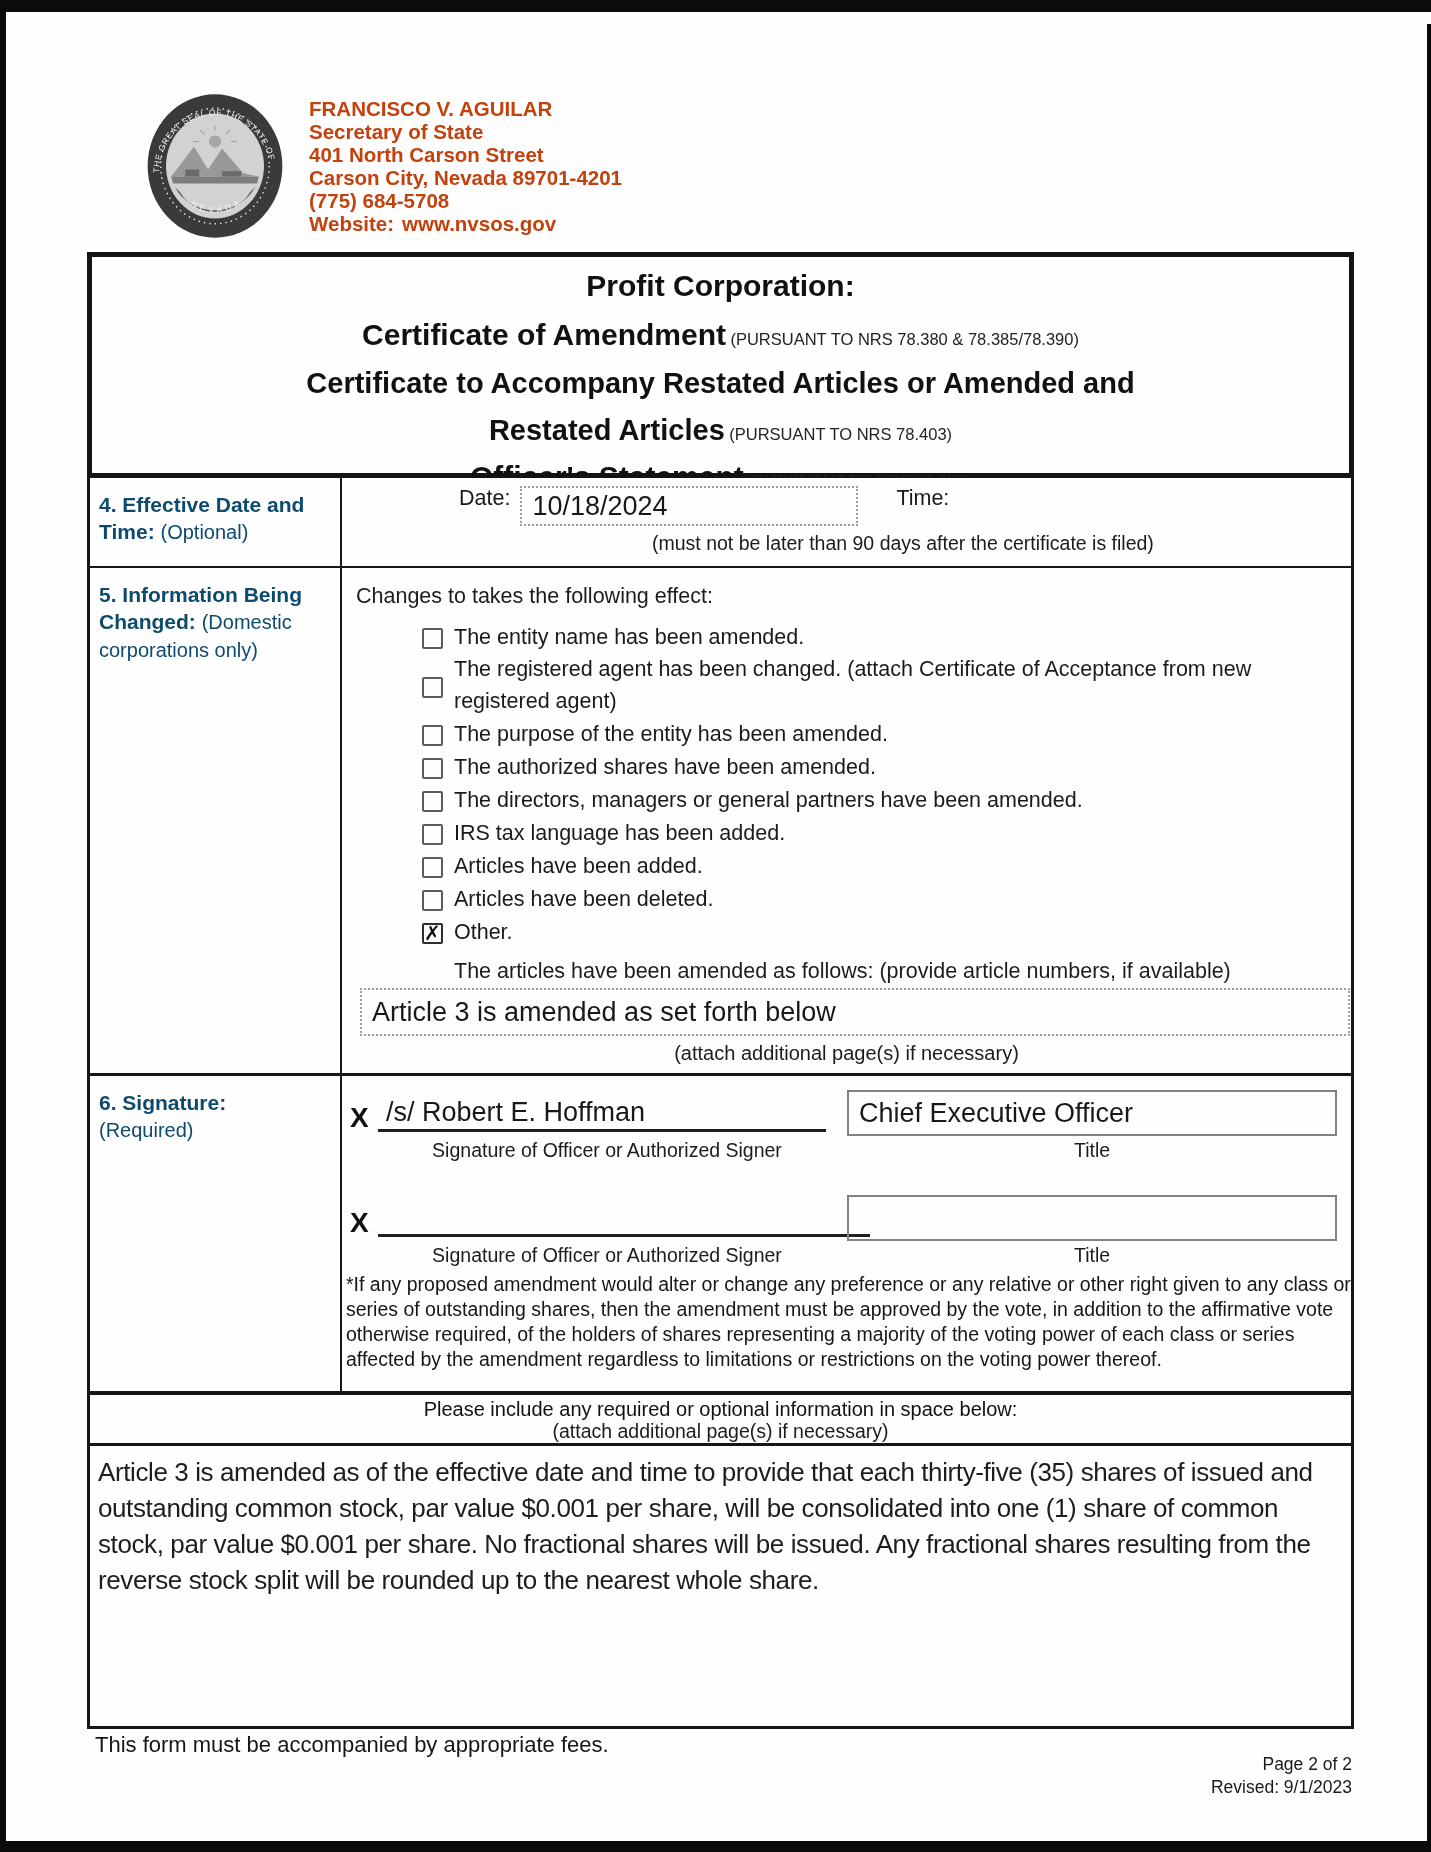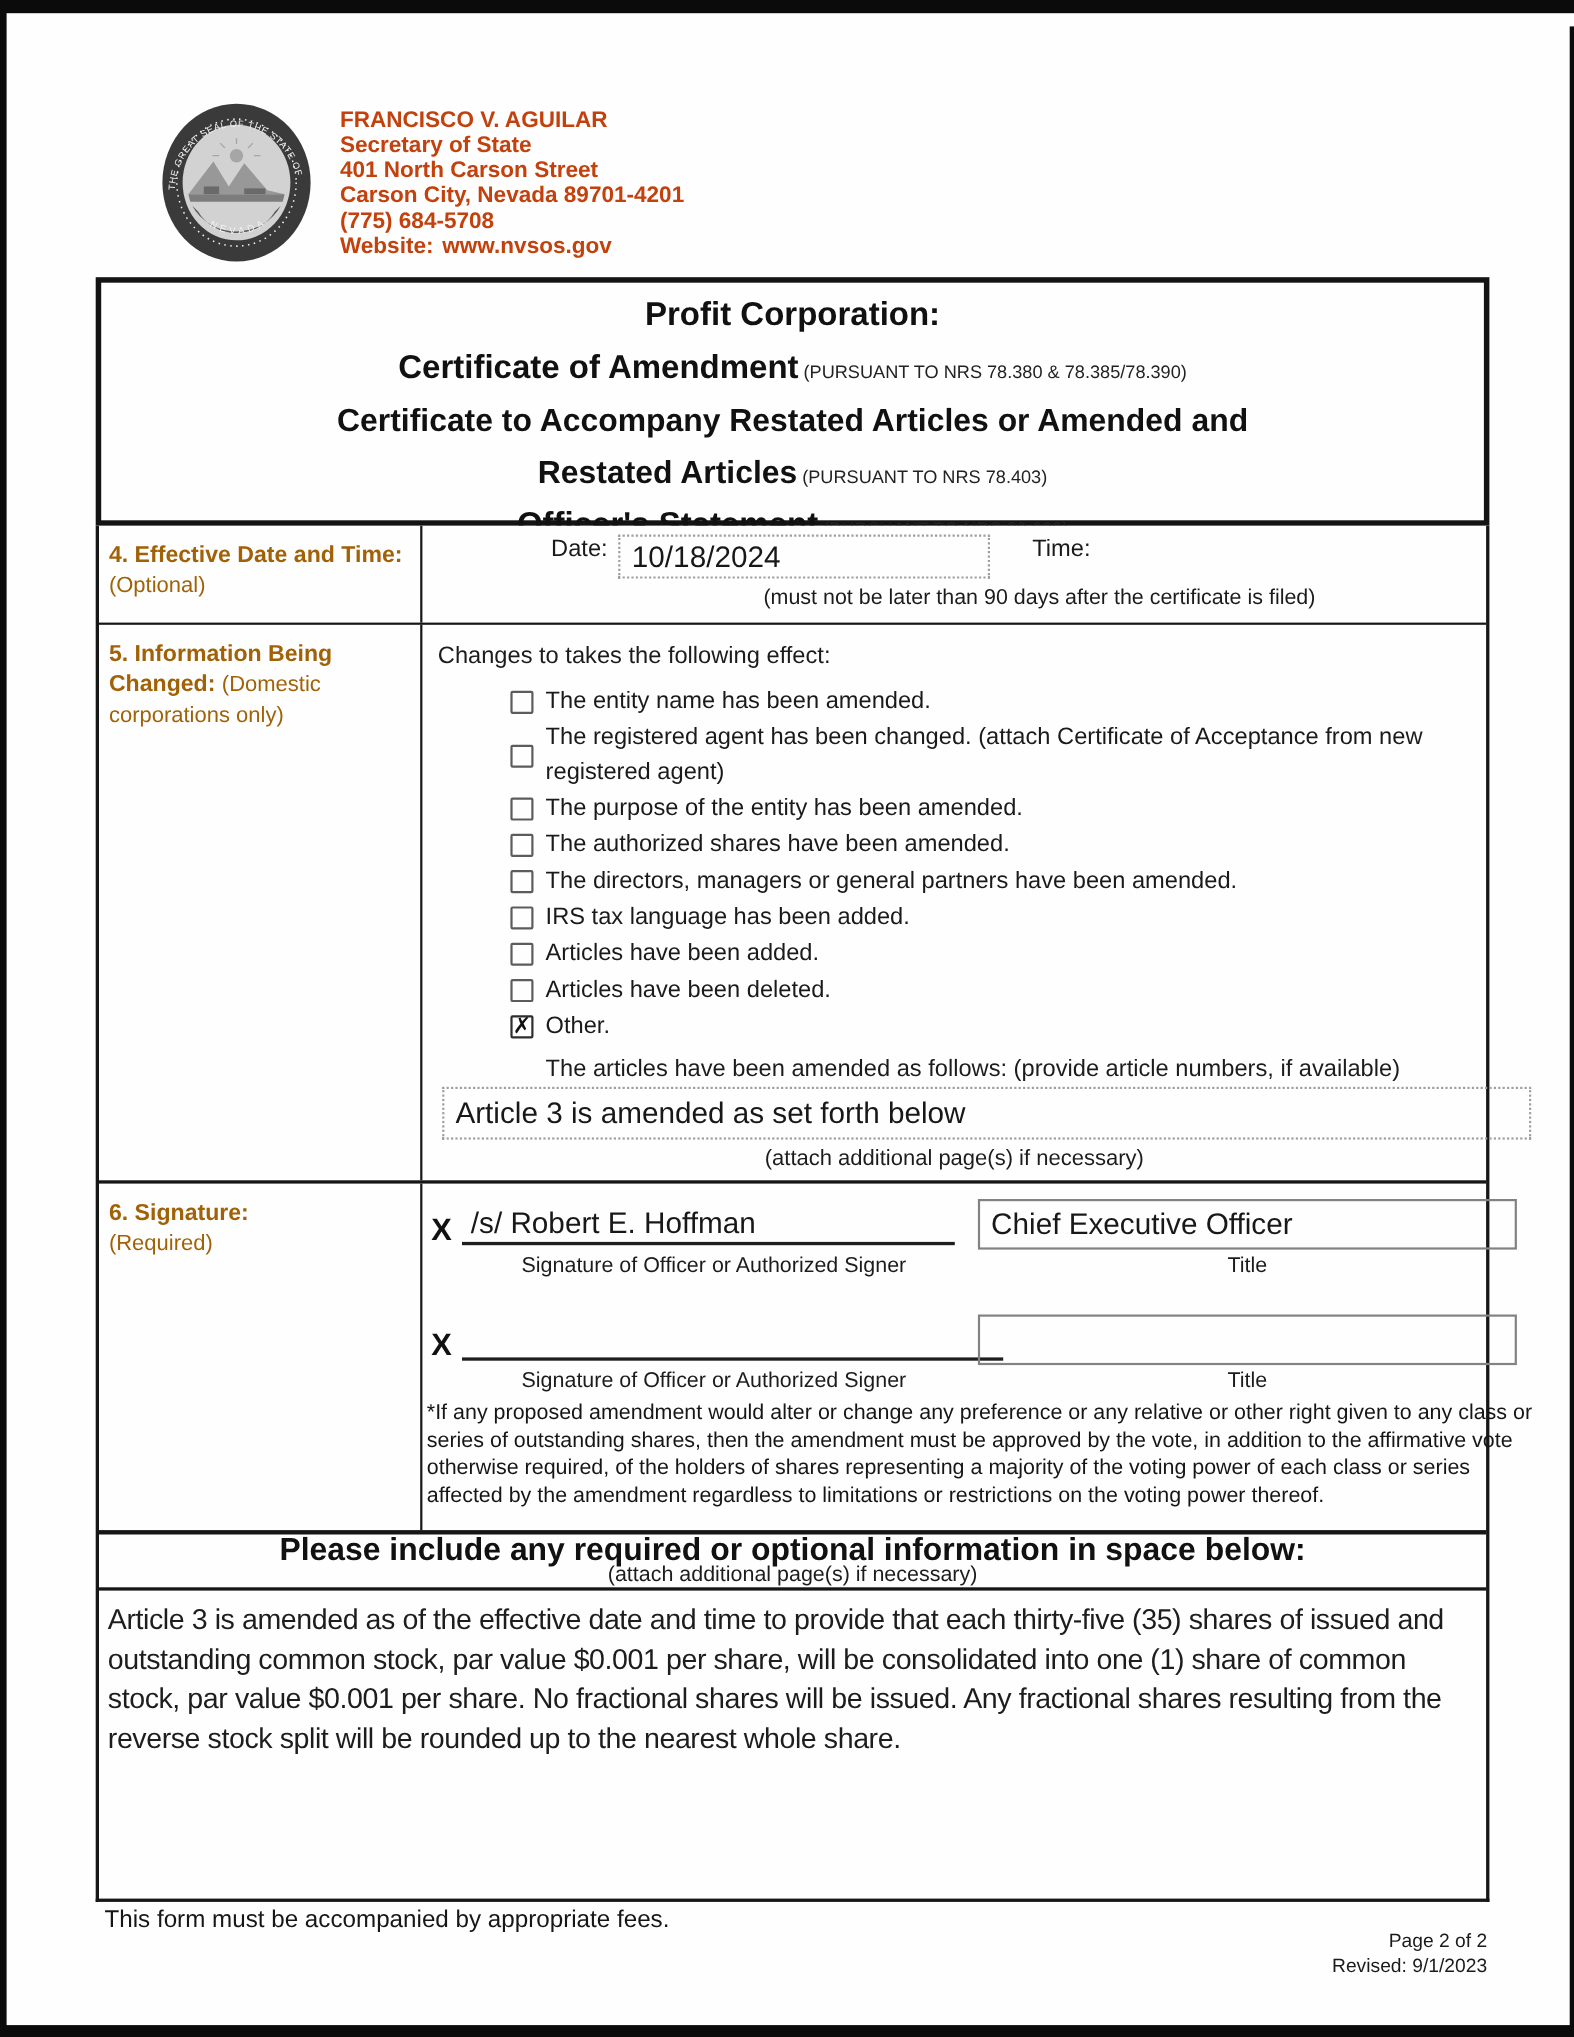--- a/index.html
+++ b/index.html
@@ -24,22 +24,22 @@
   .t-line{line-height:44px;white-space:nowrap;}
   .t-line.mid{line-height:42px;}
   .big{font-size:30px;font-weight:bold;color:#111;}
   .big2{font-size:29px;font-weight:bold;color:#111;}
   .small{font-size:16.5px;font-weight:normal;color:#222;}
 
   
   .ftable{position:absolute;left:87px;top:478px;width:1267px;box-sizing:border-box;
           border-left:3px solid #161616;border-right:3px solid #161616;border-bottom:3px solid #161616;background:#fefefe;}
   .frow{display:flex;box-sizing:border-box;}
-  .col-label{width:294px;box-sizing:border-box;border-right:2px solid #161616;padding:13px 10px 0 9px;
-             font-size:21px;font-weight:bold;line-height:27px;color:#a16207;flex-shrink:0;}
+  .col-label{width:252px;box-sizing:border-box;border-right:2px solid #161616;padding:13px 10px 0 9px;
+             font-size:21px;font-weight:bold;line-height:27px;color:#0c4a6e;flex-shrink:0;}
   .col-label .norm{font-weight:normal;font-size:20px;}
   .col-content{flex:1;box-sizing:border-box;position:relative;min-width:0;}
 
   .row4{height:90px;border-bottom:2px solid #161616;}
   .daterow{display:flex;align-items:flex-start;margin-top:8px;height:42px;}
   .inlabel{font-size:21.5px;color:#1a1a1a;}
   .dotted{box-sizing:border-box;border:2px dotted #9f9f9f;background:transparent;font-family:inherit;
           font-size:27px;color:#181818;padding:0 0 0 10px;height:40px;outline:none;}
   .note90{font-size:19.5px;margin:4px 0 0 310px;color:#1b1b1b;}
 
@@ -67,21 +67,21 @@
   .sigline.second{width:484px;}
   .titleinput{position:absolute;left:505px;bottom:0;width:490px;height:46px;box-sizing:border-box;
               border:2px solid #828282;background:transparent;font-family:inherit;font-size:27px;
               color:#181818;padding-left:10px;outline:none;}
   .caprow{position:relative;height:24px;margin-top:3px;}
   .cap1{position:absolute;left:55px;width:420px;text-align:center;font-size:19.5px;}
   .cap2{position:absolute;left:505px;width:490px;text-align:center;font-size:19.5px;}
   .footnote{margin:4px 0 0 4px;width:1006px;font-size:19.5px;line-height:25px;color:#161616;}
 
   .row-include{display:block;height:46px;border-bottom:3px solid #161616;text-align:center;padding-top:2px;}
-  .inc-head{font-size:29px;font-weight:bold;line-height:24px;color:#111;}
+  .inc-head{font-size:20px;font-weight:normal;line-height:24px;color:#111;}
   .inc-note{font-size:19.5px;line-height:21px;}
 
   .row-space{display:block;height:280px;}
   .amend-par{padding:8px 10px 0 8px;font-size:26px;line-height:36px;letter-spacing:-0.4px;color:#1d1d1d;}
 
   .fees{position:absolute;left:95px;top:1732px;font-size:22px;color:#161616;}
   .pageinfo{position:absolute;right:79px;top:1753px;text-align:right;font-size:17.5px;line-height:23px;color:#1a1a1a;}
 </style>
 </head>
 <body>

